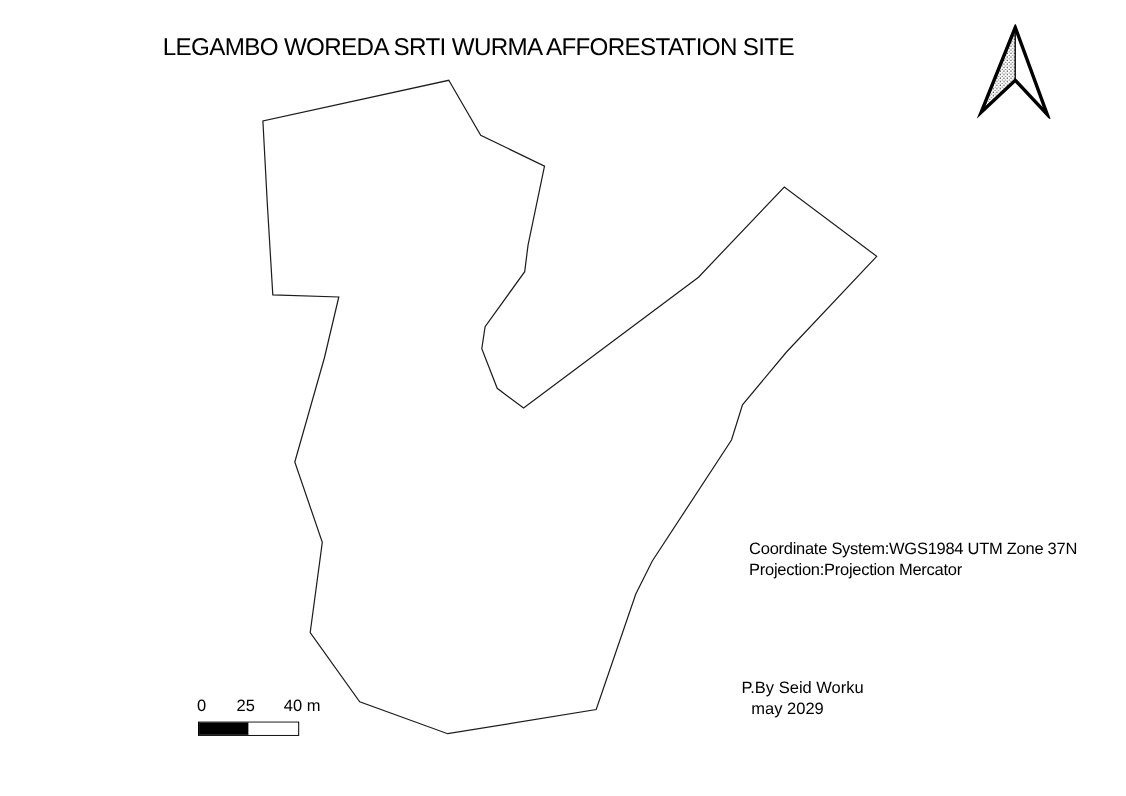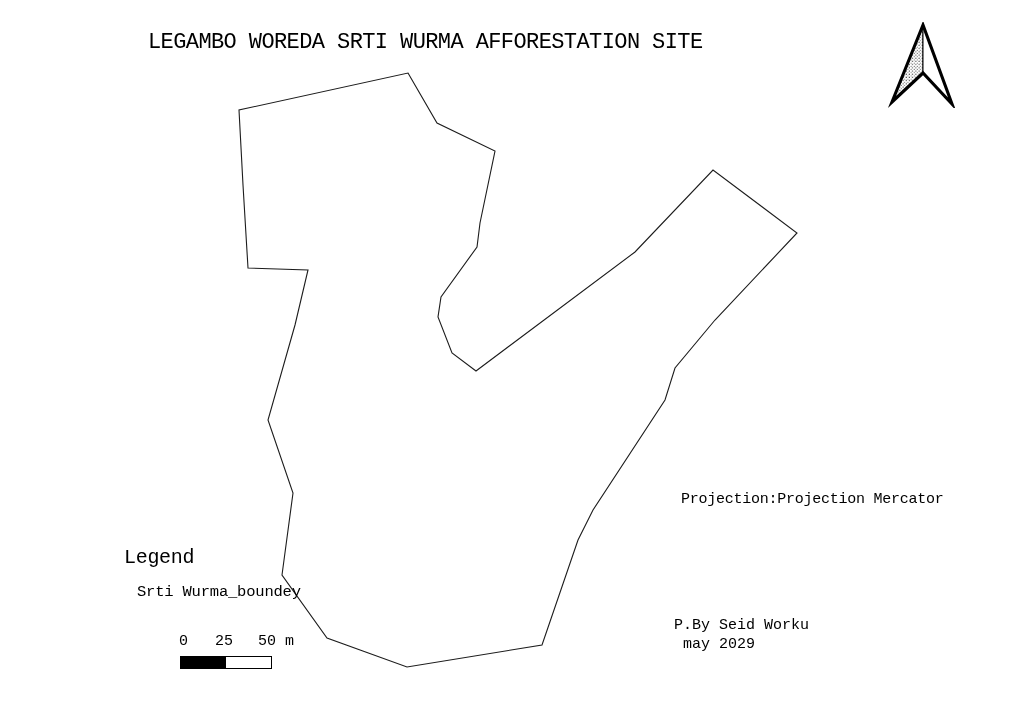--- a/index.html
+++ b/index.html
@@ -1,21 +1,21 @@
 <!DOCTYPE html>
 <html><head>
 <meta charset="utf-8">
 <style>
   html, body { margin: 0; padding: 0; background: #ffffff; }
   .canvas {
     position: relative;
     width: 1024px;
     height: 708px;
     background: #ffffff;
-    font-family: Liberation Mono, monospace;
+    font-family: Liberation Sans, sans-serif;
     color: #000000;
     overflow: hidden;
   }
   .map-title {
     position: absolute;
     left: 148px;
     top: 30px;
     margin: 0;
     font-size: 22px;
     font-weight: 500;
@@ -95,36 +95,33 @@
     </defs>
     <polygon points="37,3 6,80 37,51" fill="url(#stipple)" stroke="#000" stroke-width="1"></polygon>
     <polygon points="37,3 37,51 66,82" fill="#ffffff" stroke="#000" stroke-width="1"></polygon>
     <path d="M37,3 L6,80 L37,51 L66,82 Z" fill="none" stroke="#000" stroke-width="3.1" stroke-linejoin="miter" stroke-miterlimit="8"></path>
   </svg>
 
   <svg class="boundary-svg" viewBox="0 0 1024 724" xmlns="http://www.w3.org/2000/svg">
     <polygon fill="none" stroke="#1c1c1c" stroke-width="1.1" stroke-linejoin="miter" points="408,73 437,123 495,151 480,223 477,247 441,297 438,317 452,353 476,371 635,252 713,170 797,233 715,320 675,368 665,400 593,510 578,540 542,645 407,667 327,638 282,575 293,493 268,420 295,325 308,270 248,268 243,185 239,110"></polygon>
   </svg>
 
-  <div class="legend-block">
-    <h2 class="legend-heading">Legend</h2>
-    <span class="legend-item-label">Srti Wurma_boundey</span>
-  </div>
 
   <div class="scalebar">
     <span class="tick tick-0">0</span>
     <span class="tick tick-25">25</span>
-    <span class="tick tick-50">50 m</span>
+    <span class="tick tick-50">40 m</span>
     <div class="scale-track">
       <div class="scale-seg filled"></div>
       <div class="scale-seg empty"></div>
     </div>
   </div>
 
   <div class="source-info">
+    <div>Coordinate System:WGS1984 UTM Zone 37N</div>
     <div>Projection:Projection Mercator</div>
   </div>
 
   <div class="credit">
     <div>P.By Seid Worku</div>
     <div class="credit-line-2">may 2029</div>
   </div>
 
 </div>
 

